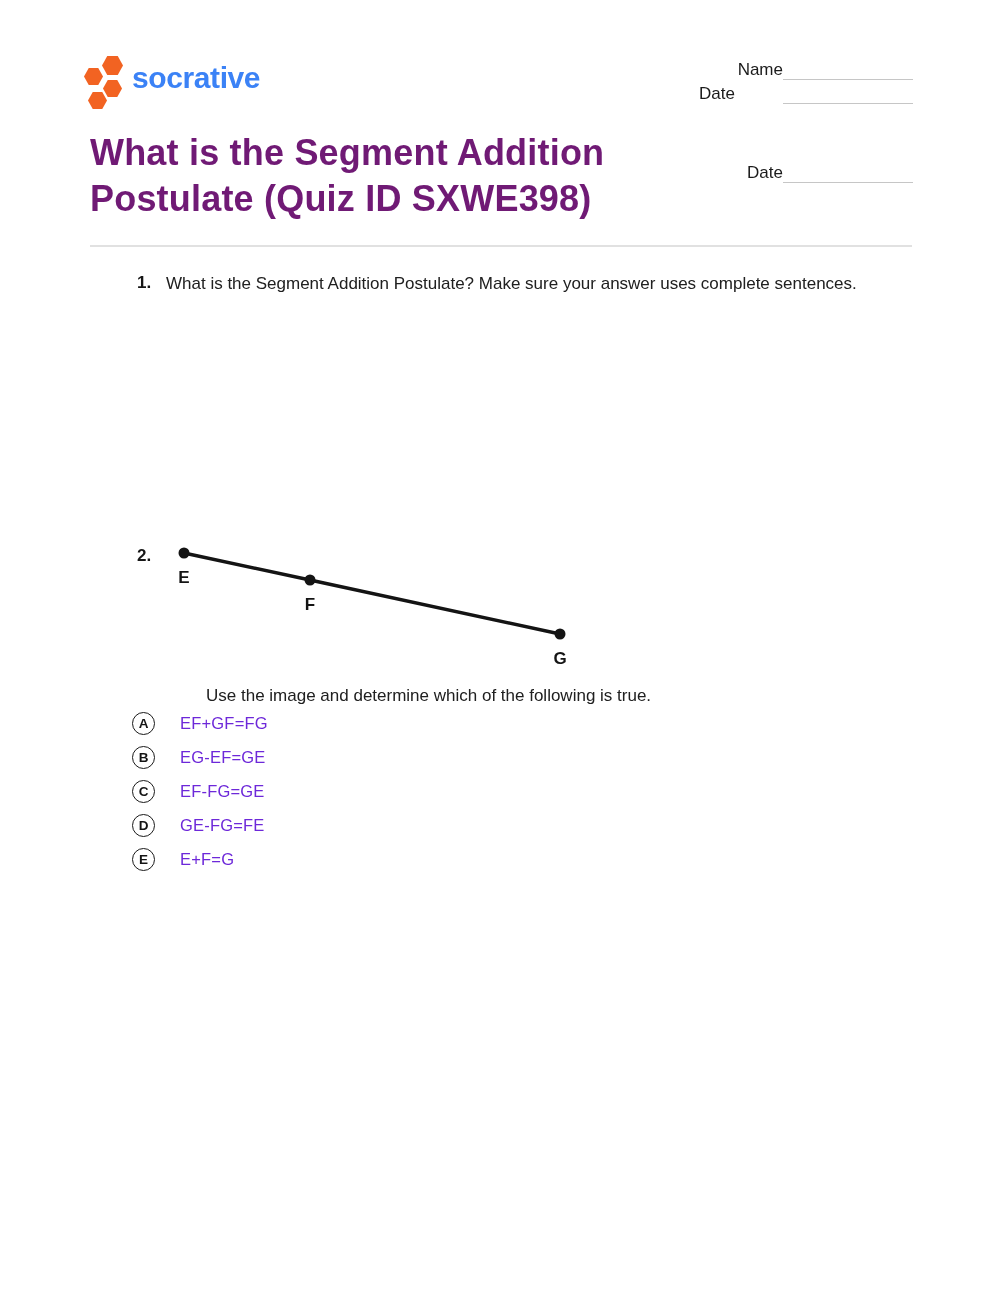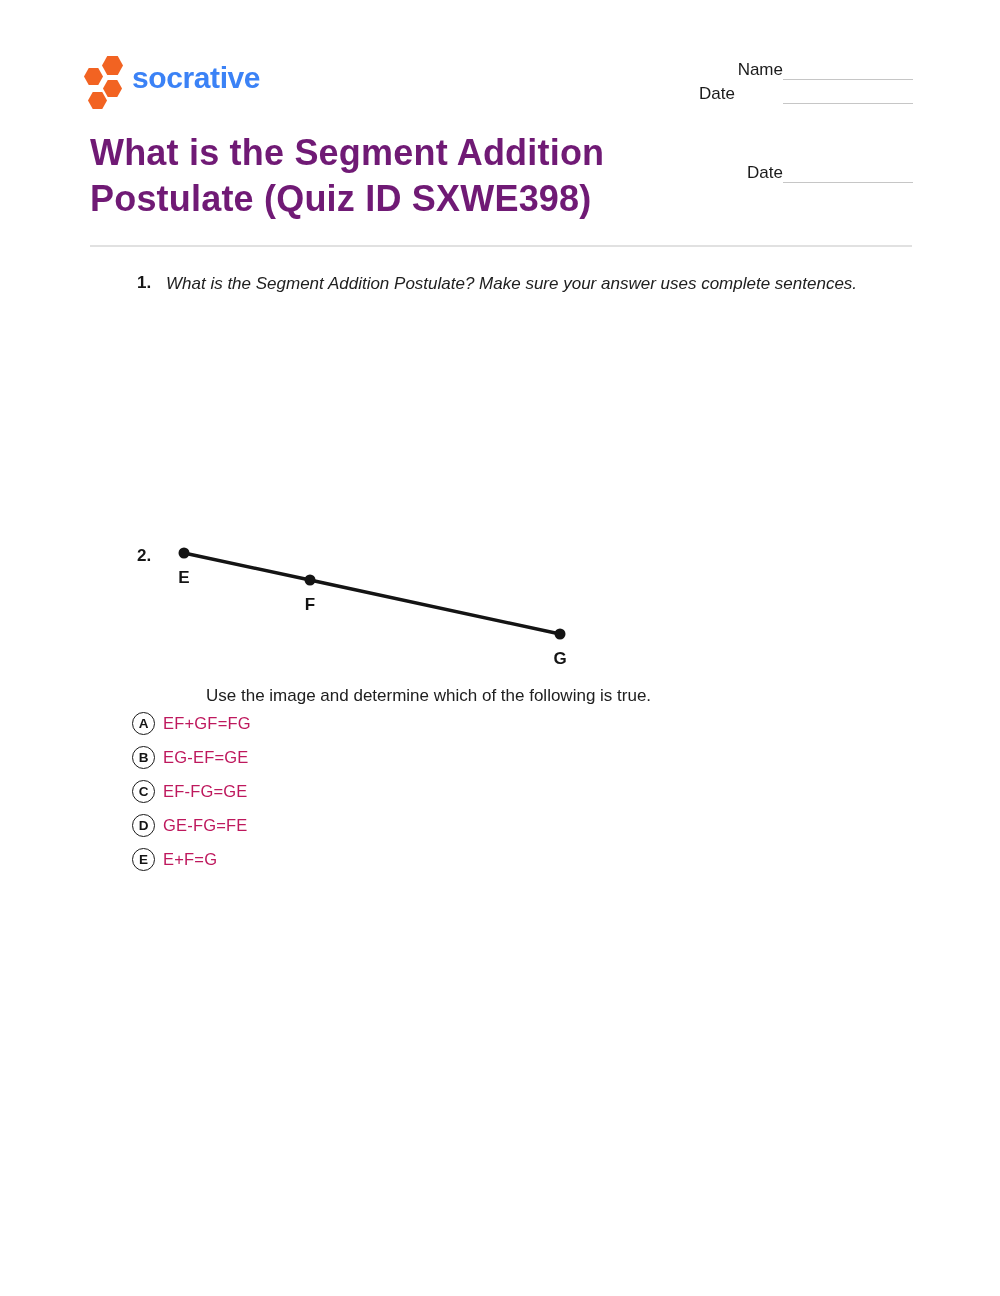--- a/index.html
+++ b/index.html
@@ -101,21 +101,20 @@
     color: #161616;
   }
   .q1-number { top: 273px; }
   .q1-text {
     position: absolute;
     left: 166px;
     top: 274px;
     font-size: 17px;
     color: #202020;
     white-space: nowrap;
-    font-style: italic;
   }
   .q2-number { top: 546px; }
 
   .segment-svg {
     position: absolute;
     left: 165px;
     top: 537px;
     width: 412px;
     height: 136px;
   }
@@ -149,24 +148,24 @@
     border-radius: 50%;
     display: flex;
     align-items: center;
     justify-content: center;
     font-size: 13.5px;
     font-weight: 700;
     color: #141414;
     flex: 0 0 auto;
   }
   .option-text {
-    margin-left: 8px;
+    margin-left: 25px;
     font-size: 16.5px;
     letter-spacing: 0.2px;
-    color: #be185d;
+    color: #6d28d9;
   }
 </style>
 </head>
 <body>
 
 <div class="page">
 
   <div class="logo">
     <div class="logo-mark">
       <div class="hex hex-1"></div>

